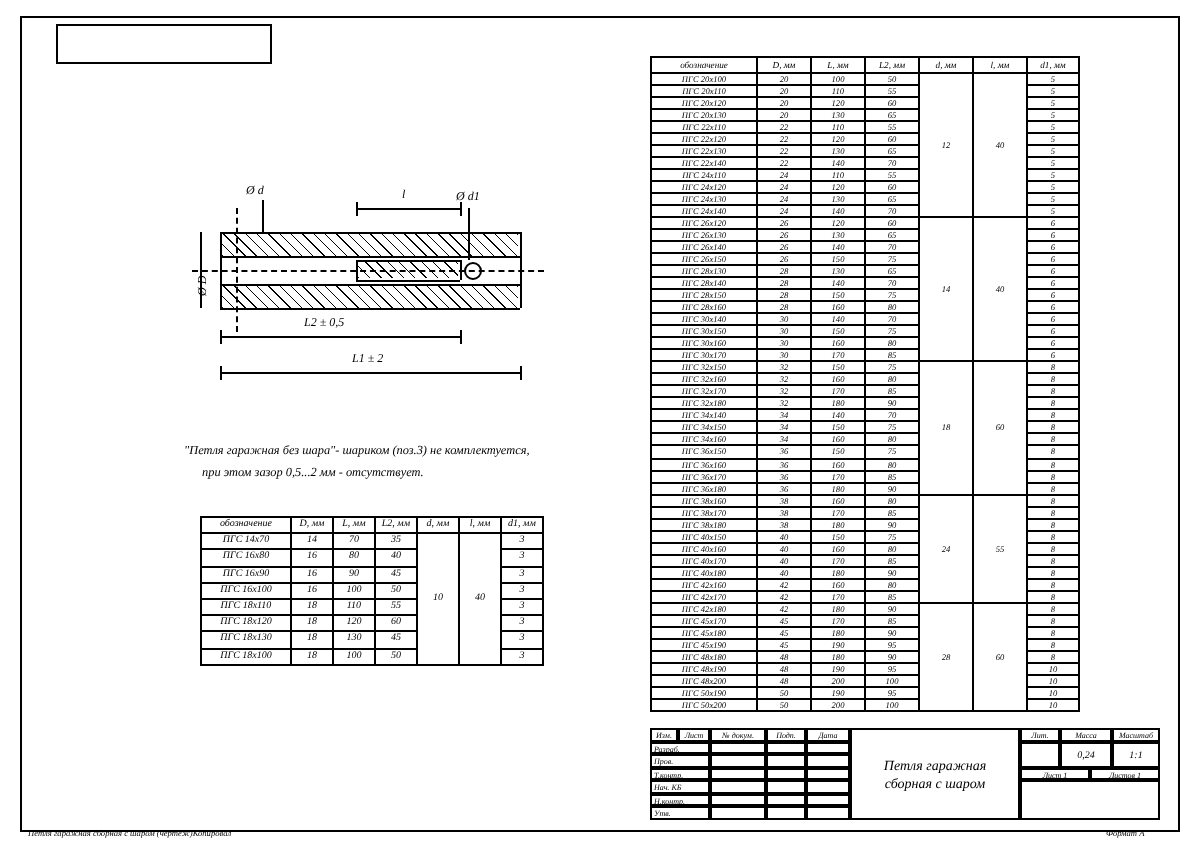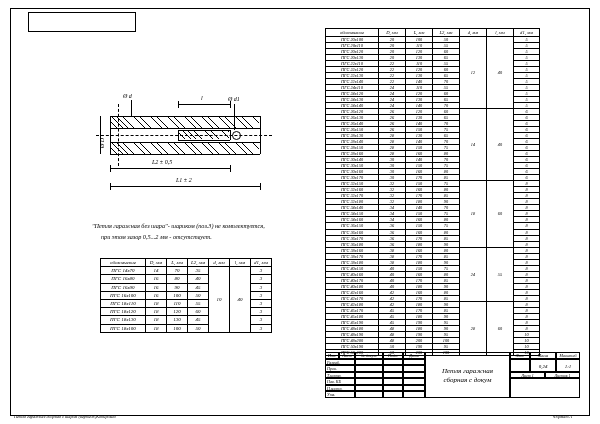--- a/index.html
+++ b/index.html
@@ -38,21 +38,21 @@
   #bigtable td{height:5.02px;line-height:5.02px;}
   #bigtable .c0{width:52px;}
   #bigtable .c1{width:26px;}
   #bigtable .c2{width:26px;}
   #bigtable .c3{width:26px;}
   #bigtable .c4{width:26px;}
   #bigtable .c5{width:26px;}
   #bigtable .c6{width:25px;}
   #bigtable thead td{height:7px;line-height:7px;font-size:4.6px;}
   
-  #stamp{position:absolute;left:325px;top:352px;width:255px;height:52px;}
+  #stamp{position:absolute;left:325px;top:364px;width:255px;height:52px;}
   #stamp .cell{position:absolute;box-sizing:border-box;border:0.5px solid #000;font-size:4px;
                font-family:"Liberation Serif",serif;font-style:italic;padding-left:1px;line-height:6.4px;}
   #stamp .ctr{text-align:center;padding:0;}
   .stampTitle{font-size:7px;font-style:italic;font-family:"Liberation Serif",serif;text-align:center;line-height:9px;}
   .footline{position:absolute;left:14px;top:414px;font-size:4.3px;font-family:"Liberation Serif",serif;font-style:italic;}
   .footright{position:absolute;left:553px;top:414px;font-size:4.3px;font-family:"Liberation Serif",serif;font-style:italic;}
 </style>
 </head>
 <body>
 
@@ -618,21 +618,21 @@
     <div class="cell" style="left:58px;top:32.5px;width:20px;height:6.5px;"></div>
     <div class="cell" style="left:78px;top:32.5px;width:22px;height:6.5px;"></div>
 
     <div class="cell" style="left:0;top:39px;width:30px;height:6.5px;">Утв.</div>
     <div class="cell" style="left:30px;top:39px;width:28px;height:6.5px;"></div>
     <div class="cell" style="left:58px;top:39px;width:20px;height:6.5px;"></div>
     <div class="cell" style="left:78px;top:39px;width:22px;height:6.5px;"></div>
 
     <div class="cell" style="left:100px;top:0;width:85px;height:45.5px;padding:0;">
       <div class="stampTitle" style="margin-top:14px;">Петля гаражная</div>
-      <div class="stampTitle">сборная с докум</div>
+      <div class="stampTitle">сборная с шаром</div>
     </div>
 
     <div class="cell ctr" style="left:185px;top:0;width:20px;height:6.5px;">Лит.</div>
     <div class="cell ctr" style="left:205px;top:0;width:26px;height:6.5px;">Масса</div>
     <div class="cell ctr" style="left:231px;top:0;width:24px;height:6.5px;">Масштаб</div>
 
     <div class="cell ctr" style="left:185px;top:6.5px;width:20px;height:13px;line-height:13px;"></div>
     <div class="cell ctr" style="left:205px;top:6.5px;width:26px;height:13px;line-height:13px;font-size:5px;">0,24</div>
     <div class="cell ctr" style="left:231px;top:6.5px;width:24px;height:13px;line-height:13px;font-size:5px;">1:1</div>
 

